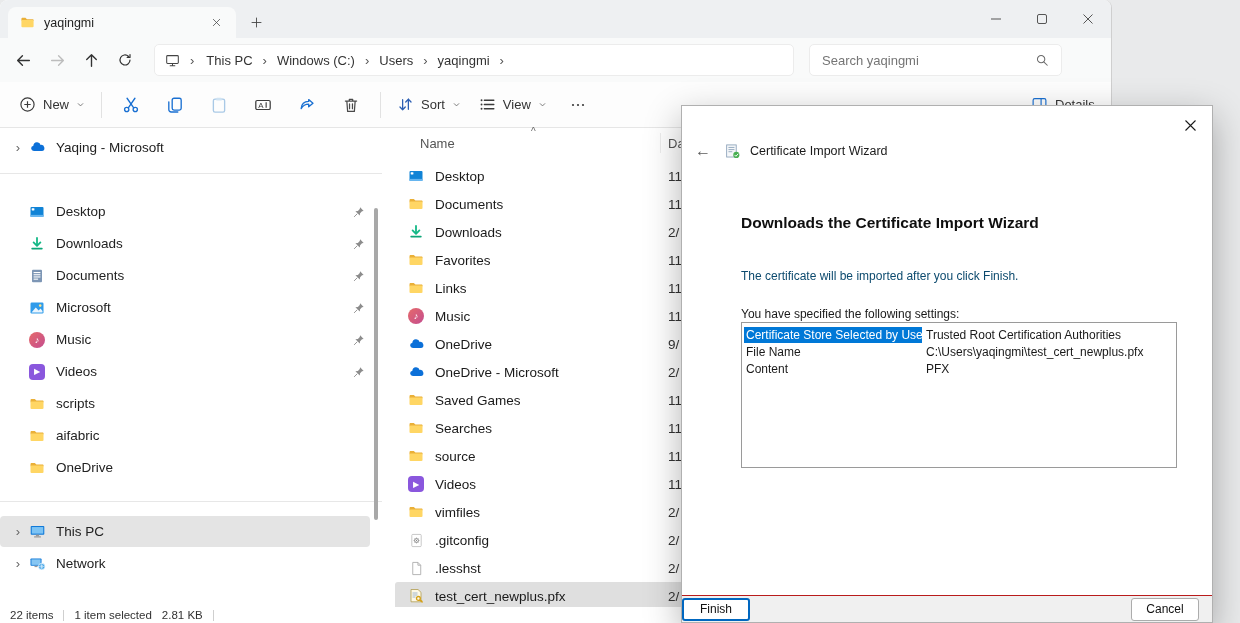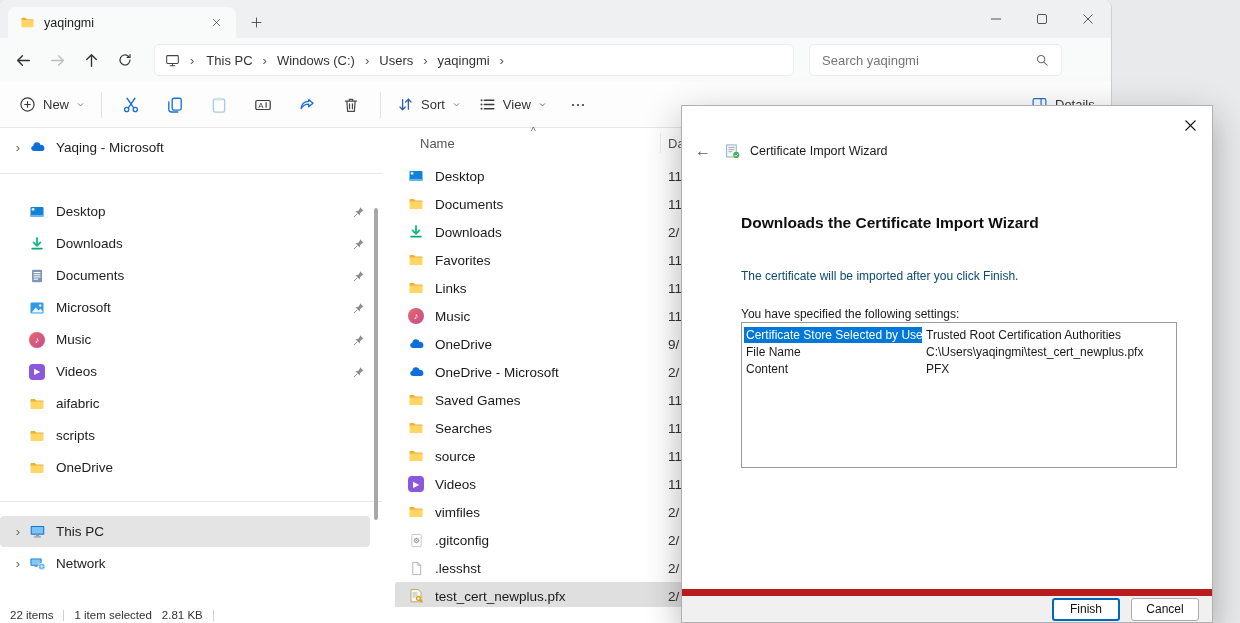--- a/index.html
+++ b/index.html
@@ -77,22 +77,22 @@
   .dlg-back { font-size:16px; color:#5a5a5a; width:20px; }
   .dlg-title { font-size:12.5px; color:#1a1a1a; }
   .dlg-heading { position:absolute; top:108px; left:59px; font-size:15.5px; font-weight:bold; color:#0f0f0f; }
   .dlg-info { position:absolute; top:163px; left:59px; color:#0c4a6e; }
   .dlg-settings-label { position:absolute; top:201px; left:59px; color:#1a1a1a; }
   .dlg-table { position:absolute; top:216px; left:59px; width:436px; height:146px; border:1px solid #9a9a9a; padding:3px 2px; overflow:hidden; }
   .set-row { display:flex; height:17px; align-items:center; white-space:nowrap; }
   .set-key { width:178px; flex:none; padding:1px 2px; }
   .set-key.sel { background:#0078d7; color:#fff; }
   .set-val { padding-left:4px; }
-  .dlg-footer { position:absolute; left:0; right:0; bottom:0; height:33px; background:#f0f0f0; border-top:7px solid #b91c1c;
-    display:flex; align-items:center; justify-content:flex-end; gap:11px; padding-right:13px; }
+  .dlg-footer { position:absolute; left:0; right:0; bottom:0; height:27px; background:#f0f0f0; border-top:1px solid #b91c1c;
+    display:flex; align-items:center; justify-content:space-between; gap:11px; padding-right:13px; }
   .btn { height:23px; min-width:68px; padding:0 10px; background:#fff; border:1px solid #acacac; border-radius:3px;
     display:flex; align-items:center; justify-content:center; font-size:12px; color:#111; font-family:inherit; }
   .btn.primary { border:2px solid #0067c0; }
 
   .badge { width:16px; height:16px; display:inline-flex; align-items:center; justify-content:center; color:#fff; font-size:9px; }
   .badge.music { border-radius:50%; background:linear-gradient(135deg,#e66a6a,#c44d8f); }
   .badge.videos { border-radius:4px; background:#8a57dd; font-size:8px; }
 </style>
 </head>
 <body>
@@ -399,32 +399,32 @@
           </span>
         </div>
         <div class="sb-item">
           <span class="sb-chev"></span>
           <span class="sb-ic">
             <svg viewBox="0 0 16 16" width="16" height="16">
               <path d="M1.5 4.2c0-.7.5-1.2 1.2-1.2h3.1l1.6 1.6h6c.7 0 1.2.5 1.2 1.2v.4H1.5z" fill="#eab038"></path>
               <rect x="1.5" y="5.4" width="13" height="7.6" rx="1.1" fill="#ffd664"></rect>
             </svg>
           </span>
+          <span class="sb-label">scripts</span>
+          <span class="sb-pin"></span>
+        </div>
+        <div class="sb-item">
+          <span class="sb-chev"></span>
+          <span class="sb-ic">
+            <svg viewBox="0 0 16 16" width="16" height="16">
+              <path d="M1.5 4.2c0-.7.5-1.2 1.2-1.2h3.1l1.6 1.6h6c.7 0 1.2.5 1.2 1.2v.4H1.5z" fill="#eab038"></path>
+              <rect x="1.5" y="5.4" width="13" height="7.6" rx="1.1" fill="#ffd664"></rect>
+            </svg>
+          </span>
           <span class="sb-label">aifabric</span>
-          <span class="sb-pin"></span>
-        </div>
-        <div class="sb-item">
-          <span class="sb-chev"></span>
-          <span class="sb-ic">
-            <svg viewBox="0 0 16 16" width="16" height="16">
-              <path d="M1.5 4.2c0-.7.5-1.2 1.2-1.2h3.1l1.6 1.6h6c.7 0 1.2.5 1.2 1.2v.4H1.5z" fill="#eab038"></path>
-              <rect x="1.5" y="5.4" width="13" height="7.6" rx="1.1" fill="#ffd664"></rect>
-            </svg>
-          </span>
-          <span class="sb-label">scripts</span>
           <span class="sb-pin"></span>
         </div>
         <div class="sb-item">
           <span class="sb-chev"></span>
           <span class="sb-ic">
             <svg viewBox="0 0 16 16" width="16" height="16">
               <path d="M1.5 4.2c0-.7.5-1.2 1.2-1.2h3.1l1.6 1.6h6c.7 0 1.2.5 1.2 1.2v.4H1.5z" fill="#eab038"></path>
               <rect x="1.5" y="5.4" width="13" height="7.6" rx="1.1" fill="#ffd664"></rect>
             </svg>
           </span>

